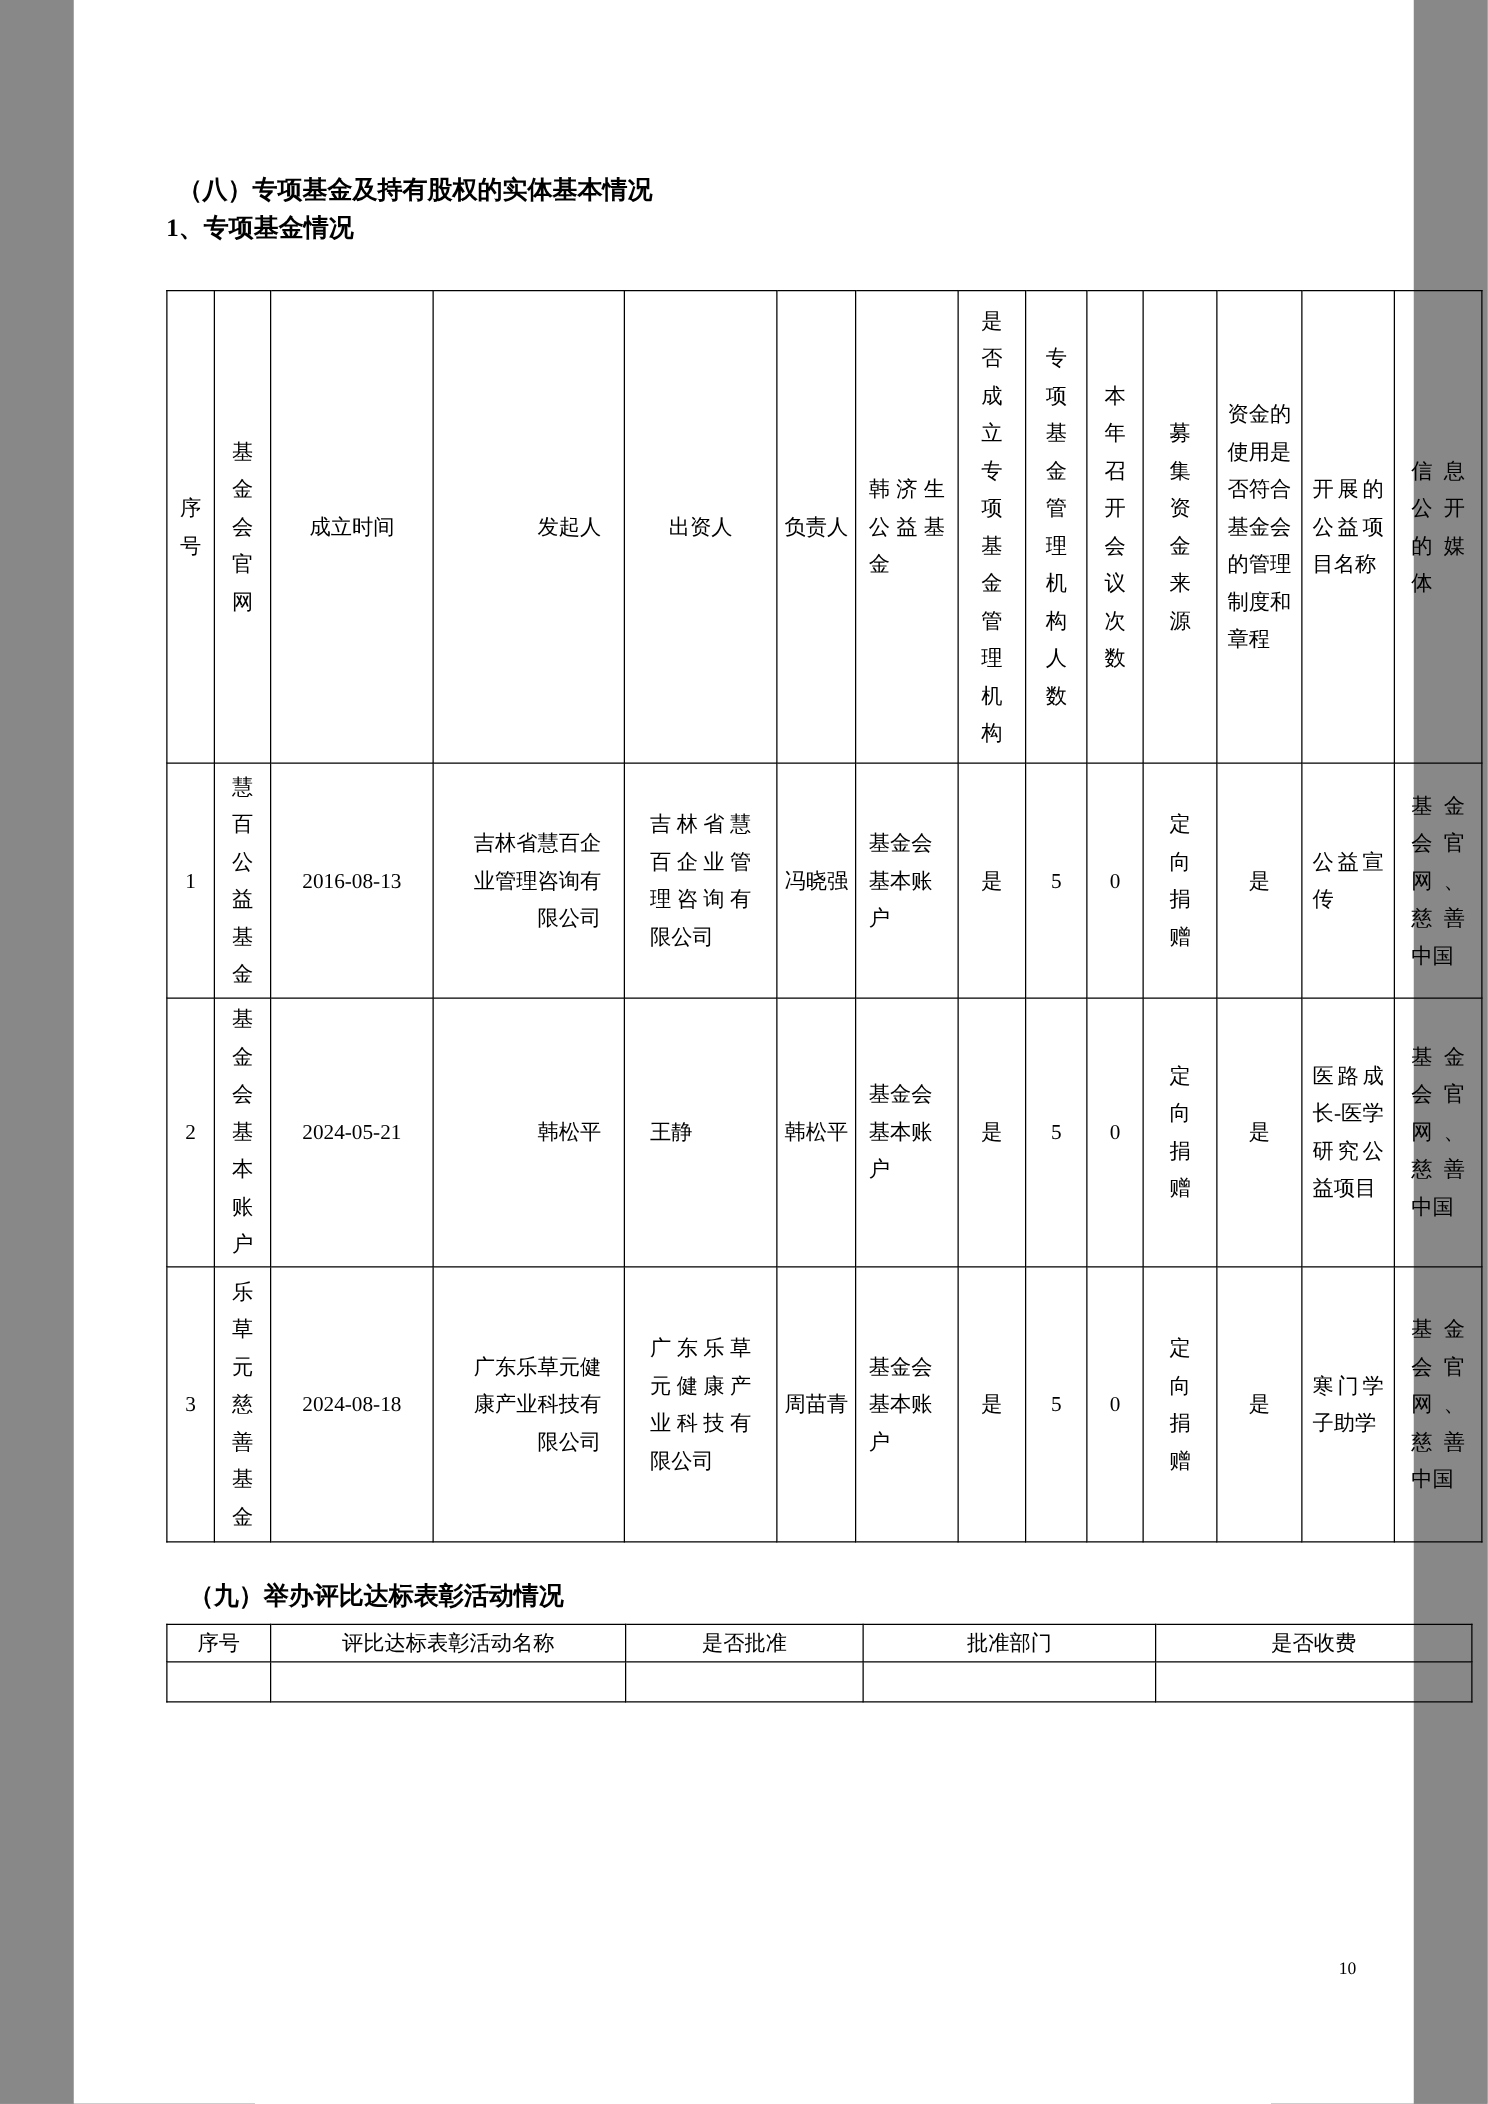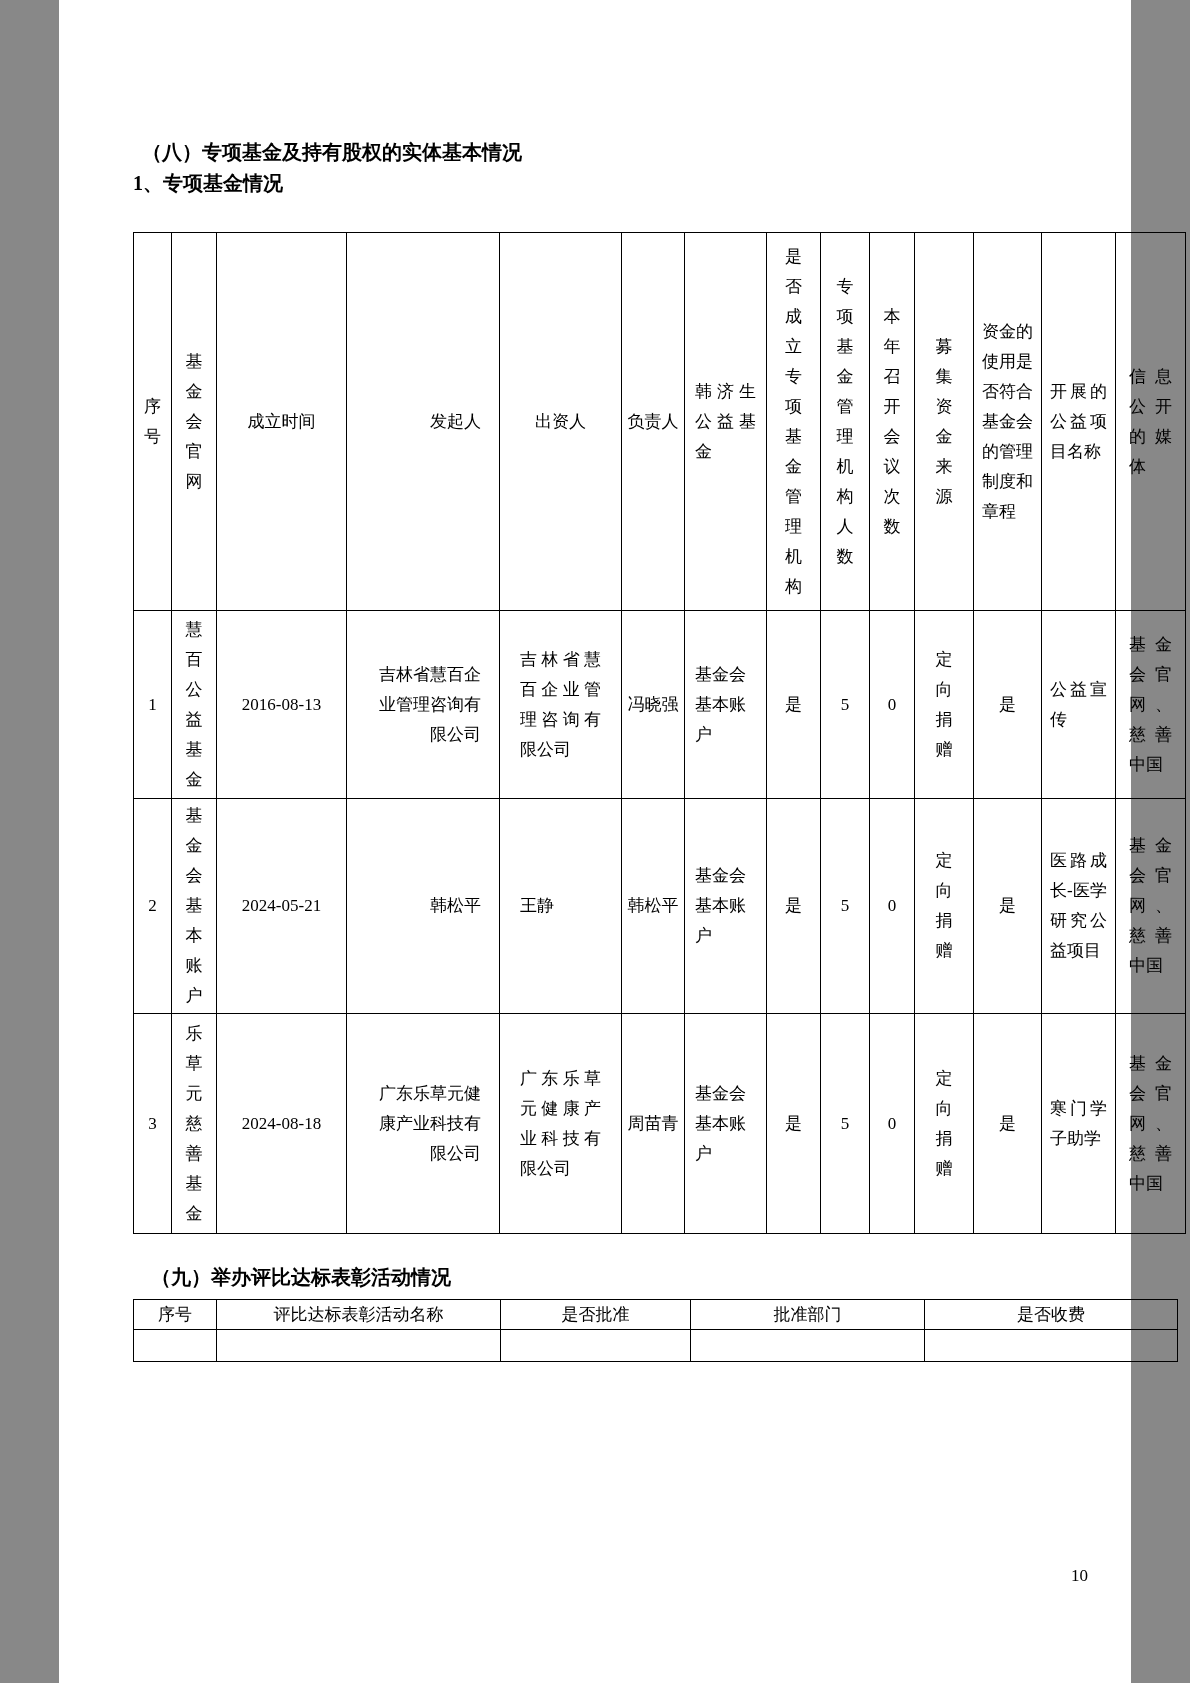--- a/index.html
+++ b/index.html
@@ -65,21 +65,21 @@
   #table2 tr.hr2 { height: 30px; }
   #table2 tr.er { height: 32px; }
   .v1 { width: 83px; }  .v2 { width: 284px; } .v3 { width: 190px; }
   .v4 { width: 234px; } .v5 { width: 253px; }
   #table2 th, #table2 td { padding: 2px 6px; text-align: center; line-height: 24px; }
 
   #pagenum {
     position: absolute;
     left: 1012px;
     top: 1566px;
-    font-size: 17px;
+    font-size: 14px;
     line-height: 20px;
   }
 </style>
 </head>
 <body>
 
 <div class="page">
 
   <div id="title8" class="hd">（八）专项基金及持有股权的实体基本情况</div>
   <div id="title8sub" class="hd">1、专项基金情况</div>

